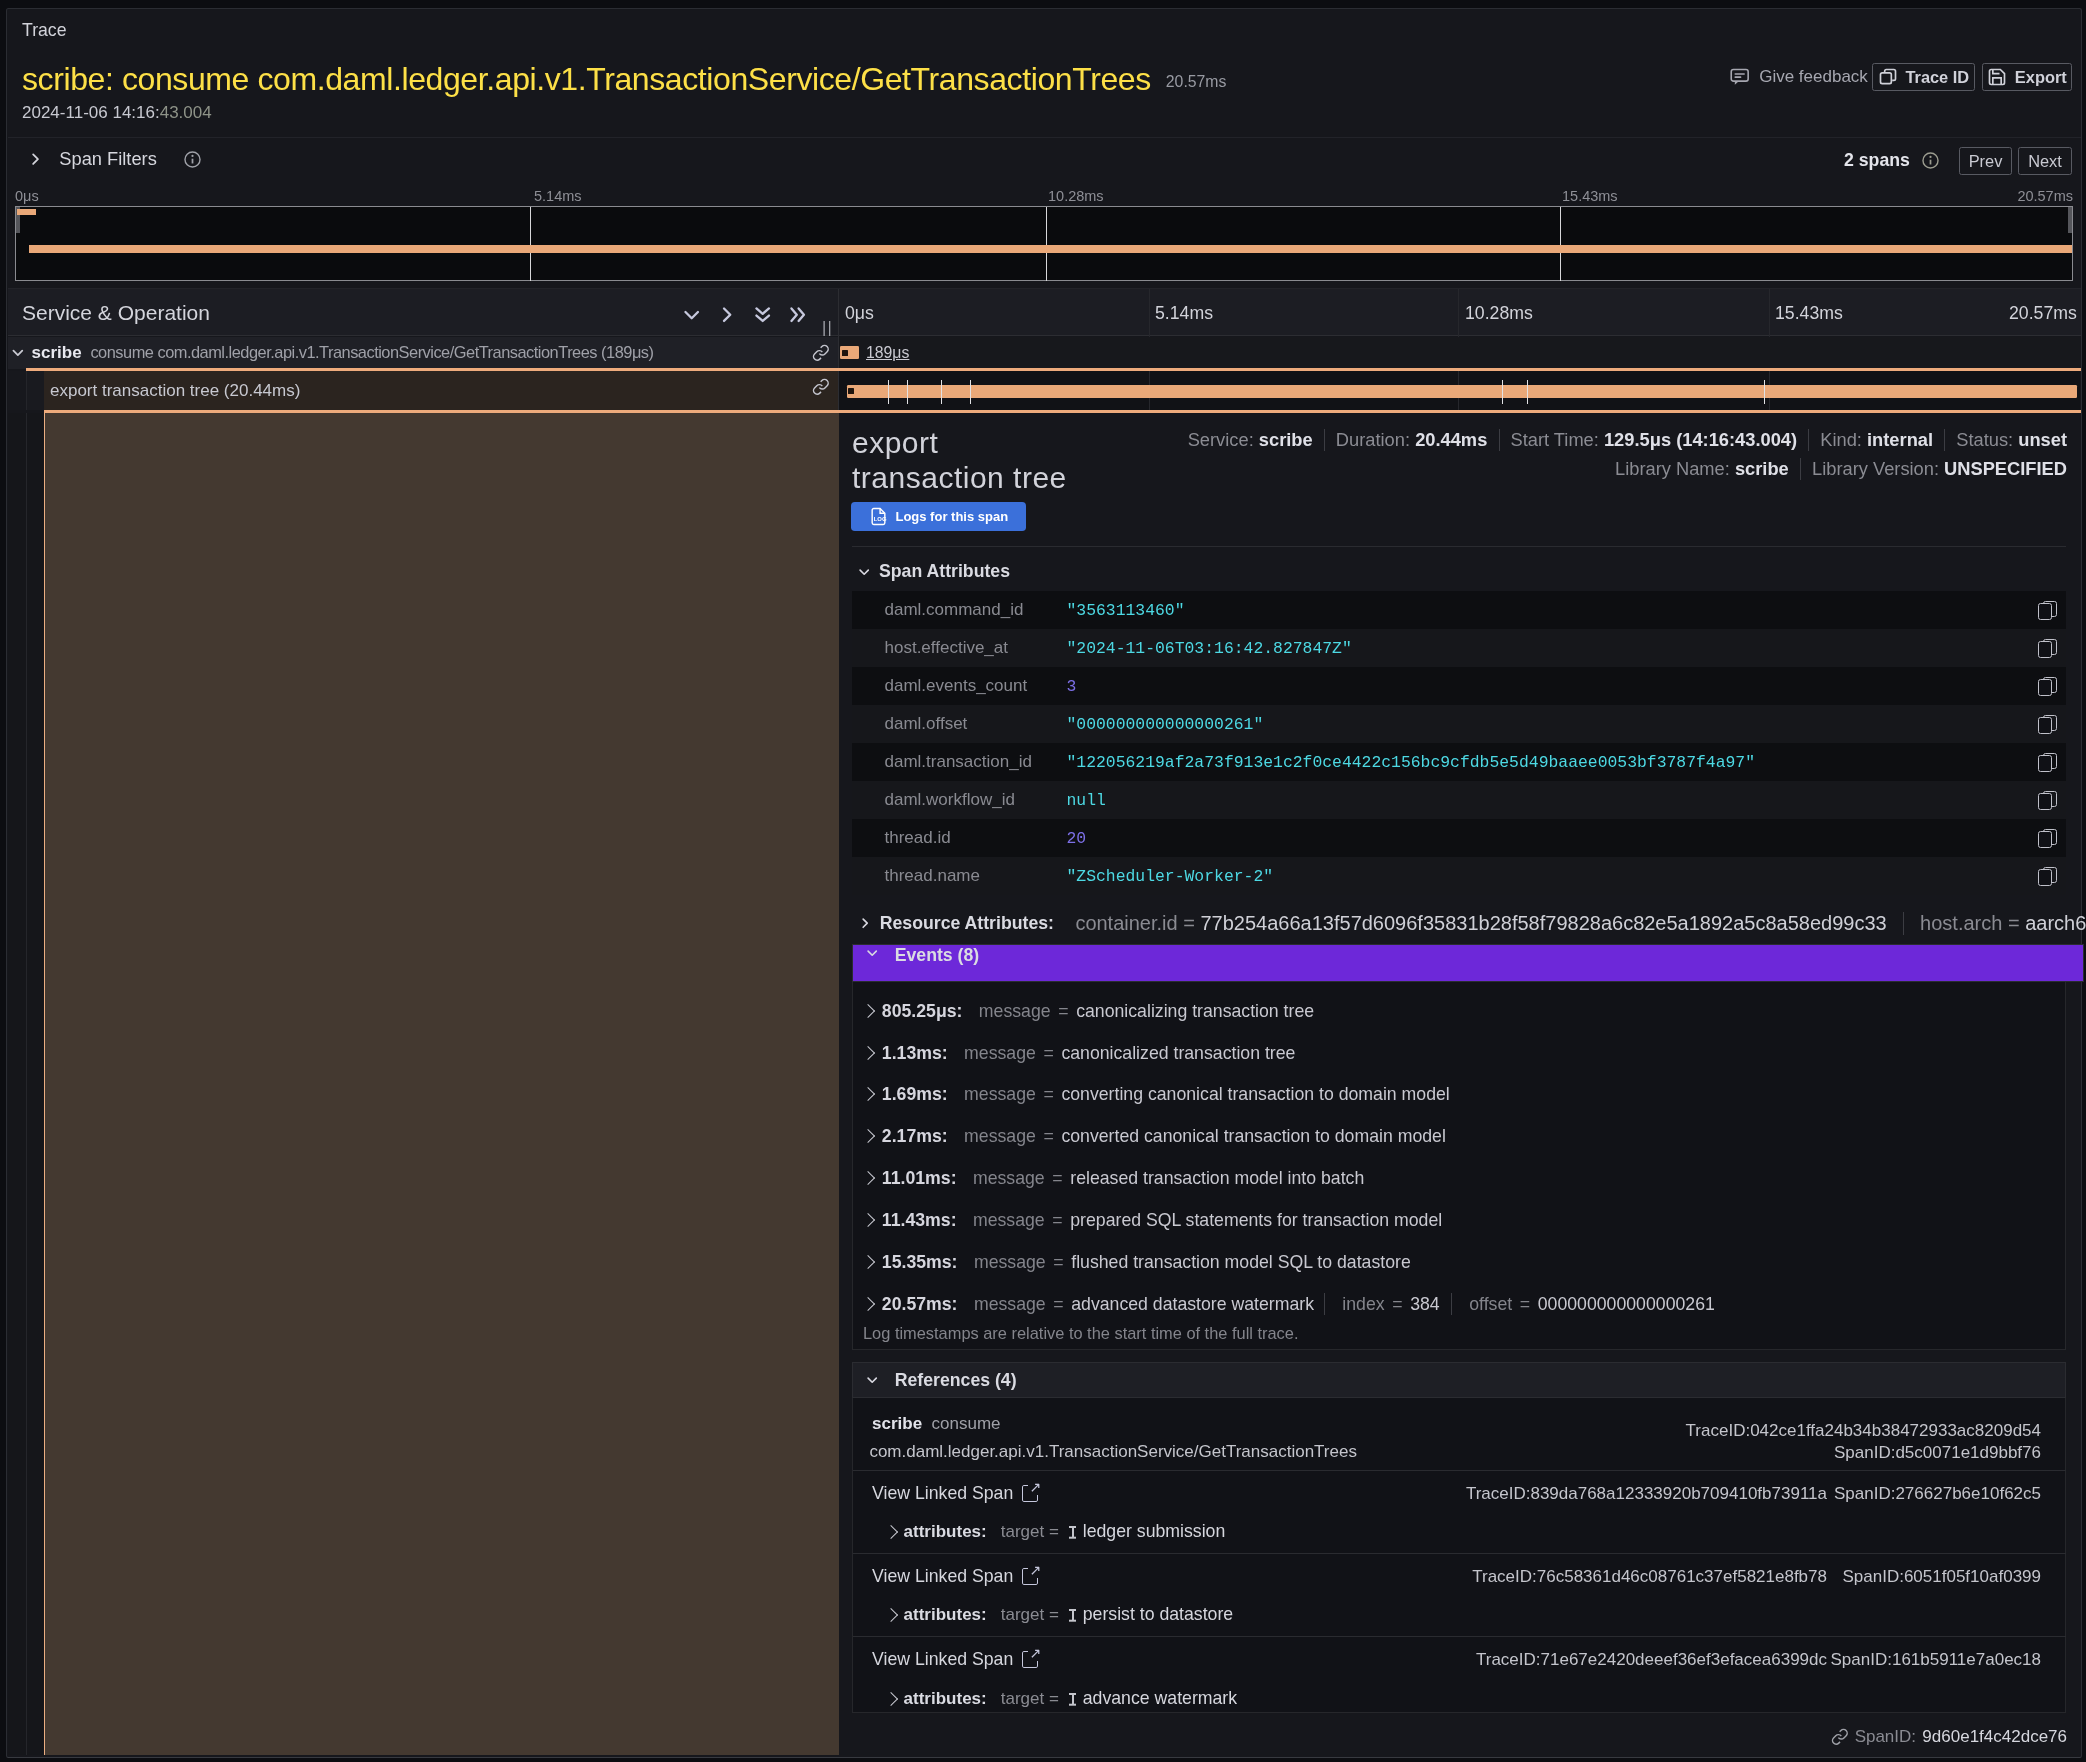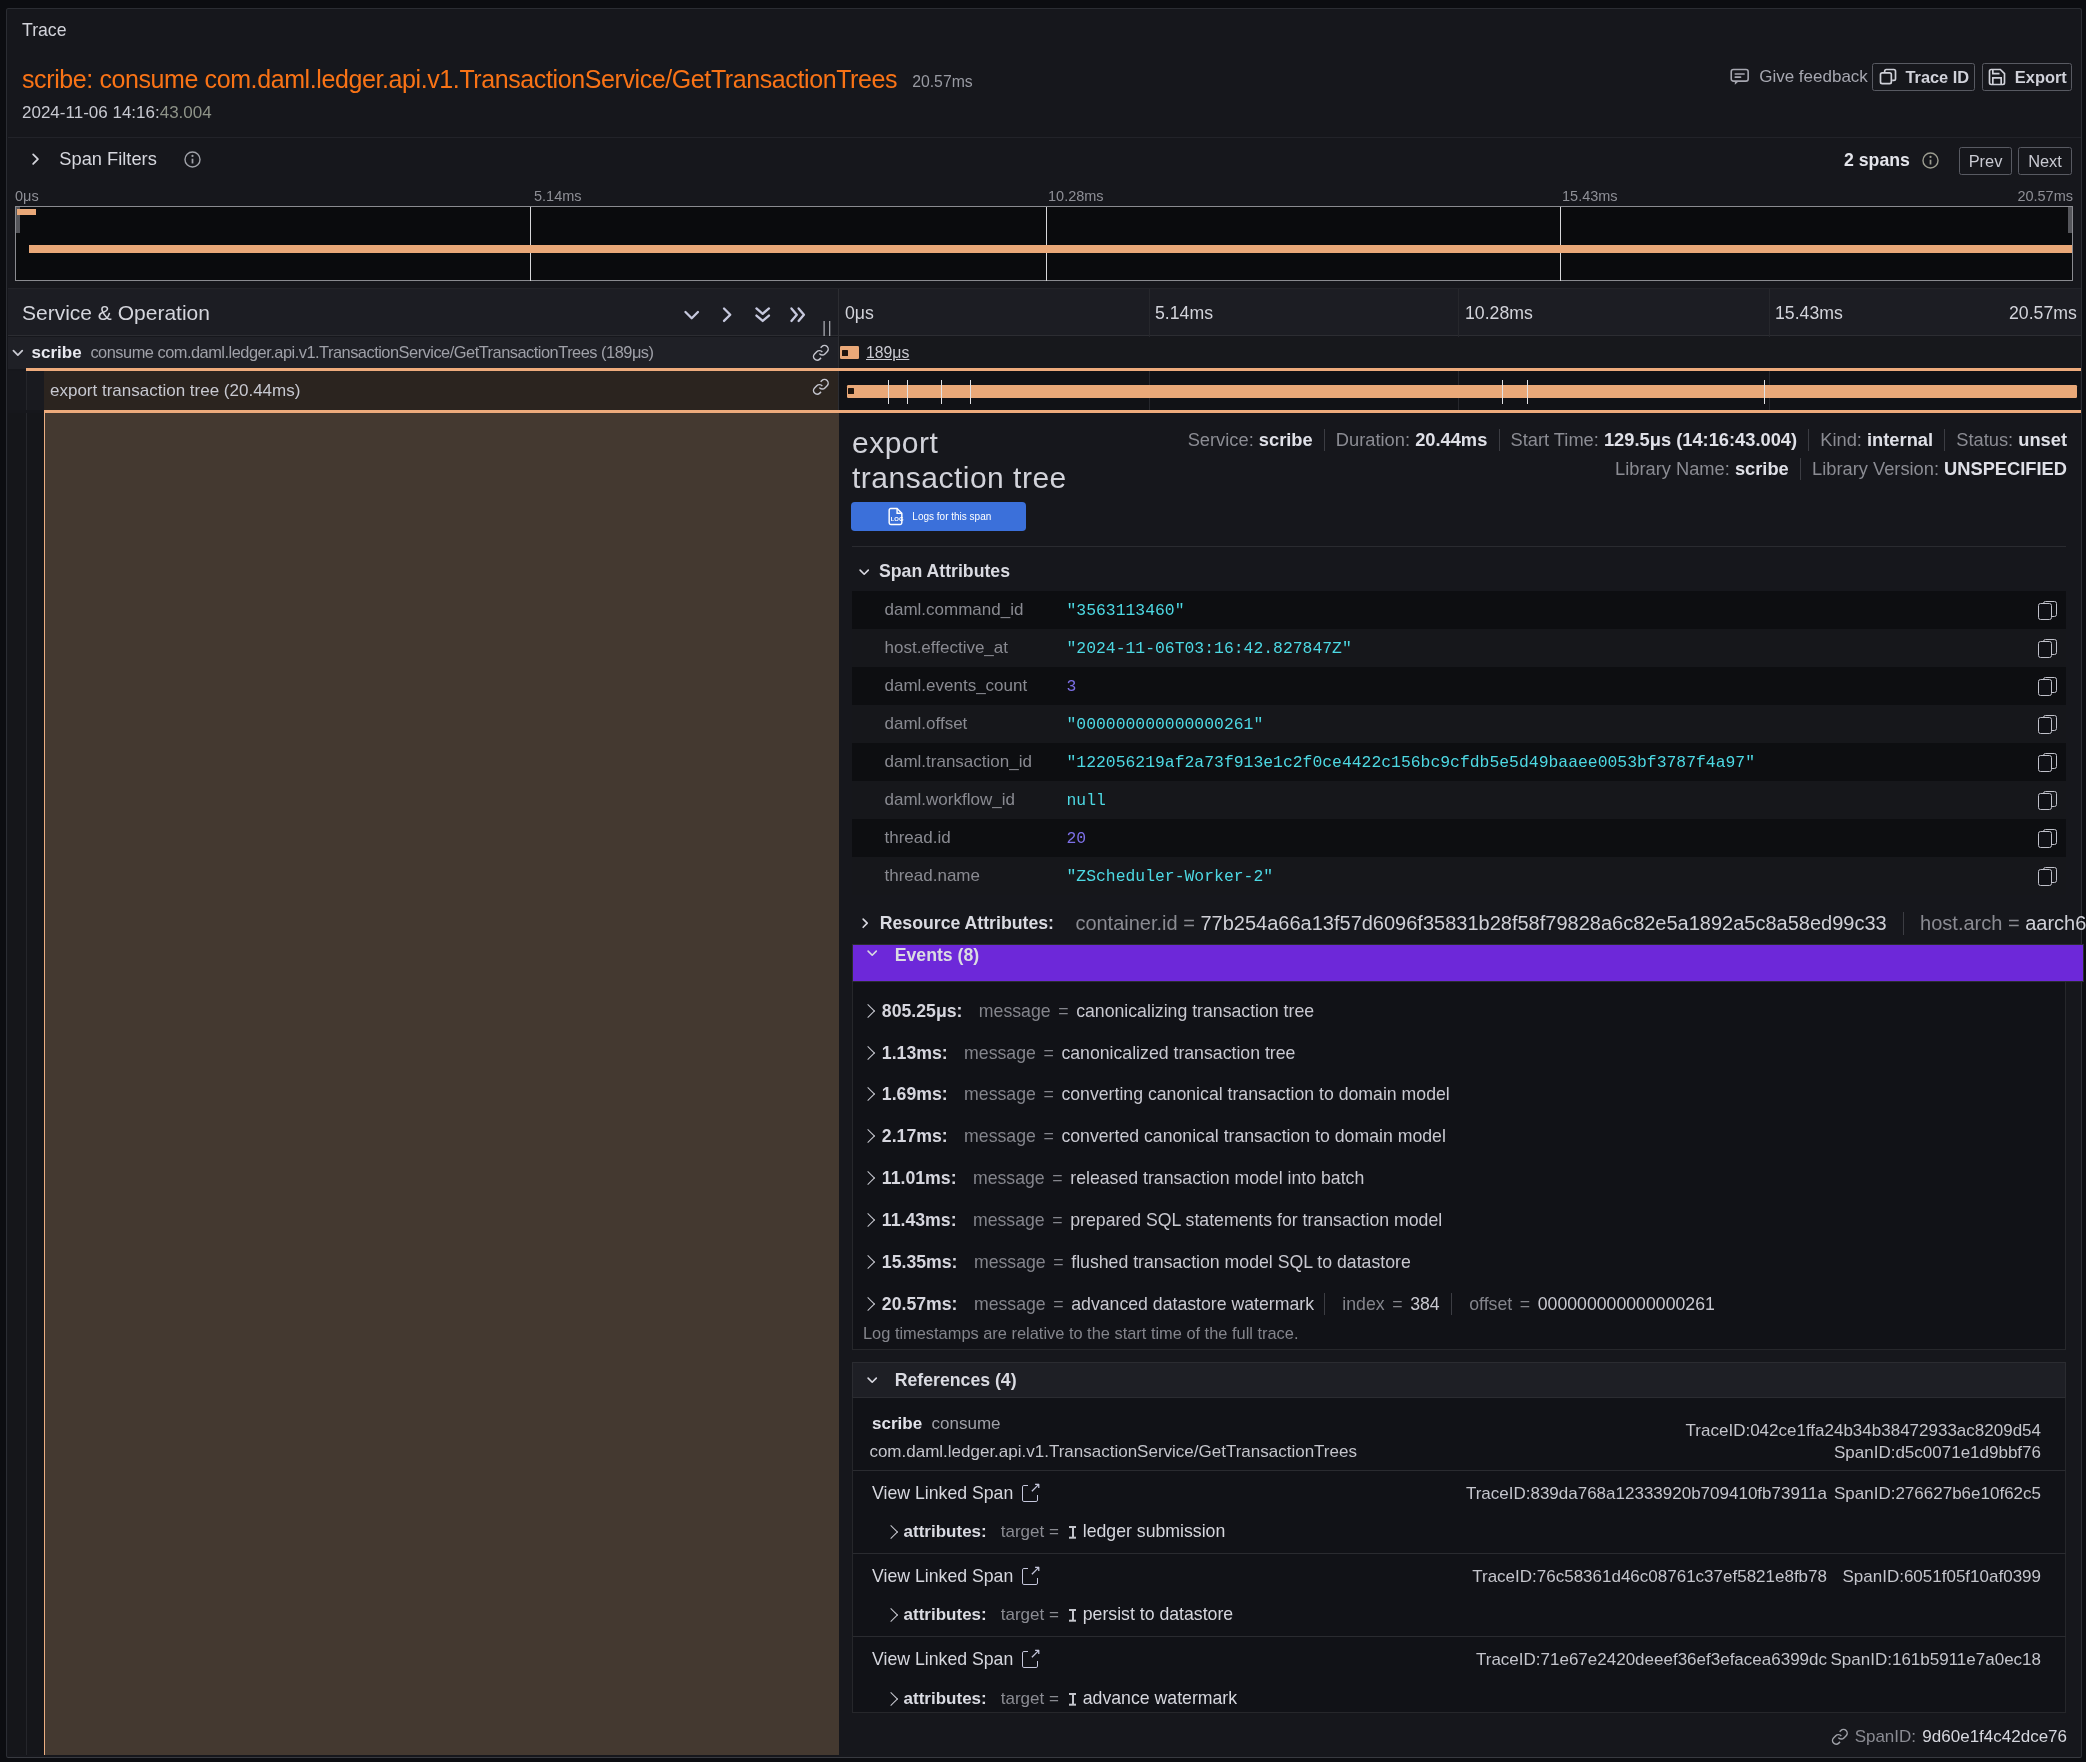--- a/index.html
+++ b/index.html
@@ -36,21 +36,21 @@
   .tgt::before { content:""; position:absolute; left:2.8px; top:0; width:1.9px; height:12.6px; background:#c4c5cc; }
   .tgt::after { content:""; position:absolute; left:0; top:0; width:7.6px; height:1.9px; background:#c4c5cc; box-shadow:0 10.7px 0 #c4c5cc; }
 </style>
 </head>
 <body>
 <div class="panel"></div>
 
 <div class="abs" style="left:22px; top:20px; font-size:17.7px; font-weight:500; color:#d2d3da;">Trace</div>
 
 <div class="abs ctr" style="left:22px; top:63px; height:33px;">
-  <span style="font-size:25px; letter-spacing:-0.4px; color:#f97316;">scribe: consume com.daml.ledger.api.v1.TransactionService/GetTransactionTrees</span>
+  <span style="font-size:32px; letter-spacing:-0.4px; color:#fde047;">scribe: consume com.daml.ledger.api.v1.TransactionService/GetTransactionTrees</span>
   <span style="font-size:15.8px; color:#989aa2; margin-left:15px; margin-top:5px;">20.57ms</span>
 </div>
 
 <div class="abs" style="left:22px; top:103px; font-size:17px; color:#c8c9d1;">2024-11-06 14:16:<span style="color:#8e9388;">43.004</span></div>
 
 <div class="abs ctr" style="left:1729px; top:63px; height:28px; gap:8.8px; color:#a6a7b0; font-size:17px; font-weight:500;">
   <svg width="21.4" height="21.4" viewBox="0 0 24 24" fill="none" stroke="#a6a7b0" stroke-width="1.8">
       <rect x="2.5" y="4" width="19" height="13" rx="2.5"></rect>
       <path d="M7 9h10M7 12.5h6" stroke-linecap="round"></path>
       <path d="M6.5 17v4l4.5-4" fill="#a6a7b0" stroke="none"></path>
@@ -224,21 +224,21 @@
   <span>Library Version:&nbsp;</span>
     <b style="color:#dfe0e7;">UNSPECIFIED</b>
 </div>
 
 <div class="abs ctr" style="left:851px; top:502px; width:175px; height:29px; background:#3b70da; border-radius:3.8px; justify-content:center; gap:7.6px;">
   <svg width="19" height="19" viewBox="0 0 24 24" fill="none" stroke="#fff" stroke-width="1.8">
       <path d="M14 2H6a2 2 0 0 0-2 2v16a2 2 0 0 0 2 2h12a2 2 0 0 0 2-2V8z"></path>
       <path d="M14 2v6h6"></path>
       <text x="6" y="18" font-size="7.5" fill="#fff" stroke="none" font-weight="bold" font-family="Liberation Sans">LOG</text>
     </svg>
-  <span style="font-size:10px; font-weight:400; color:#fff;">Logs for this span</span>
+  <span style="font-size:13px; font-weight:700; color:#fff;">Logs for this span</span>
 </div>
 
 <div class="abs" style="left:852px; top:546px; width:1214px; height:0.6px; background:#2a2b30;"></div>
 
 <svg class="abs" style="left:856px; top:564px;" width="16.4" height="16.4" viewBox="0 0 24 24" fill="none" stroke="#d8d8e0" stroke-width="2.4" stroke-linecap="round" stroke-linejoin="round">
     <polyline points="6,9 12,15 18,9"></polyline>
   </svg>
 <div class="abs" style="left:879px; top:561px; font-size:17.7px; font-weight:700; color:#dadbe2;">Span Attributes</div>
 
 <div id="attrtable" class="abs" style="left:852px; top:591px; width:1214px;">

